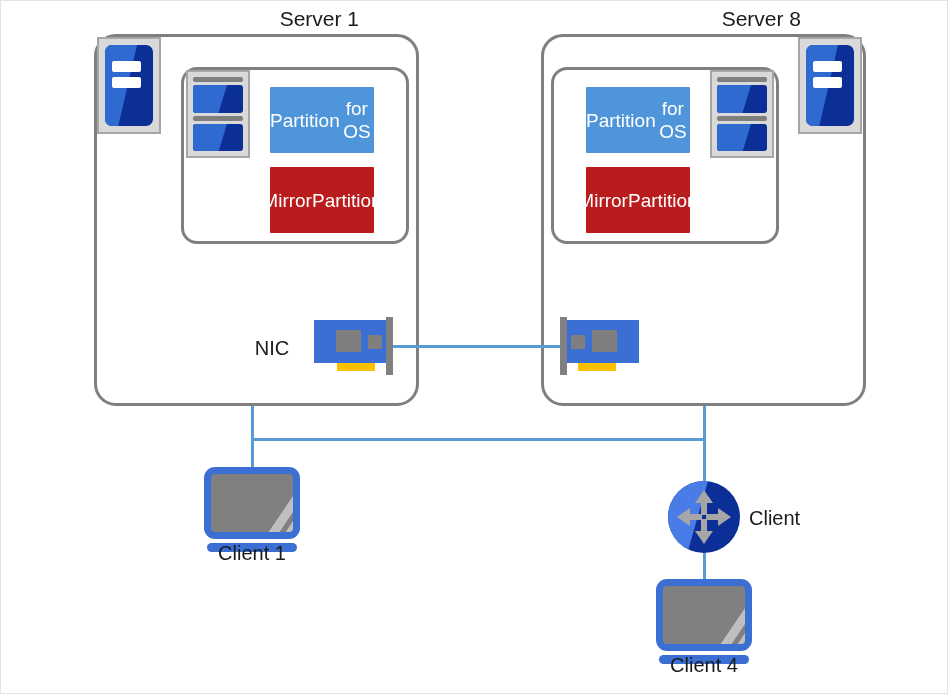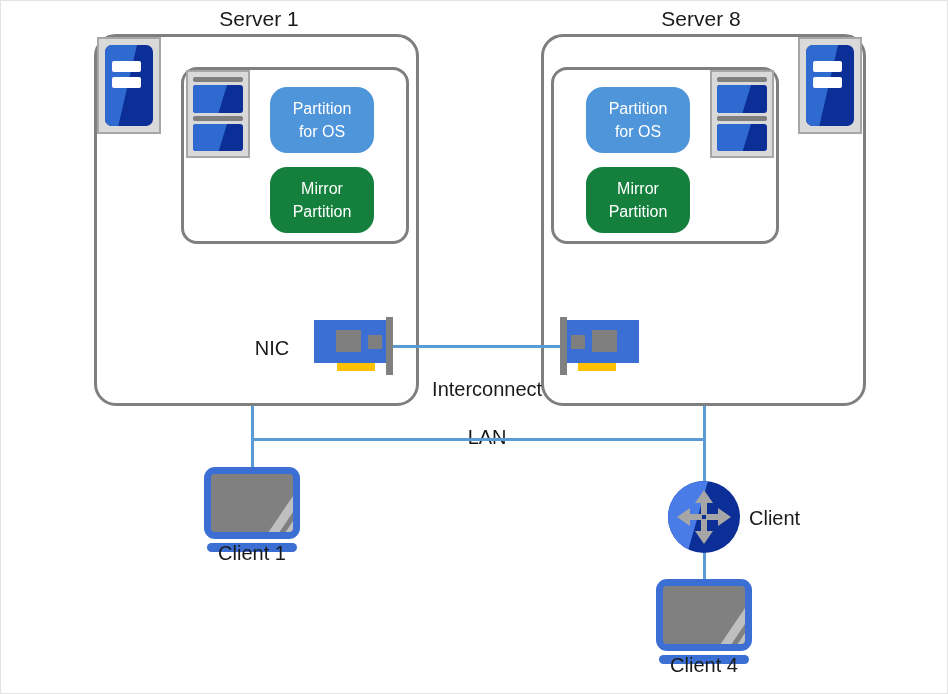--- a/index.html
+++ b/index.html
@@ -22,21 +22,21 @@
 
   
   .label {
     position: absolute;
     color: #1a1a1a;
     font-size: 20px;
     line-height: 24px;
     white-space: pre;
     text-align: center;
   }
-  .label.big { font-size: 21px; }
+  .label.big { font-size: 21px; text-align: right; }
 
   
   .server-box {
     position: absolute;
     border: 3px solid #7f7f7f;
     border-radius: 22px;
     background: transparent;
     box-sizing: border-box;
   }
   
@@ -44,33 +44,33 @@
     position: absolute;
     border: 3px solid #7f7f7f;
     border-radius: 16px;
     background: transparent;
     box-sizing: border-box;
   }
 
   
   .chip {
     position: absolute;
-    border-radius: 17px;
+    border-radius: 1px;
     color: #ffffff;
-    font-size: 16px;
+    font-size: 19px;
     line-height: 23px;
     display: flex;
-    flex-direction: column;
+    flex-direction: row;
     align-items: center;
     justify-content: center;
     text-align: center;
     box-sizing: border-box;
   }
   .chip-os { background: #4E95D9; }
-  .chip-mirror { background: #15803d; }
+  .chip-mirror { background: #b91c1c; }
 
   
   .srv-icon {
     position: absolute;
     background: #d9d9d9;
     border: 2px solid #a6a6a6;
     box-sizing: border-box;
     padding: 6px;
   }
   .srv-icon .body {
@@ -303,24 +303,20 @@
   </div>
 
   <div class="nic" style="left:559px; top:316px; width:86px; height:62px;">
     <div class="bracket" style="left:0; top:0; width:7px; height:58px;"></div>
     <div class="board" style="left:7px; top:3px; width:72px; height:43px;"></div>
     <div class="chip-sm" style="left:11px; top:18px; width:14px; height:14px;"></div>
     <div class="chip-lg" style="left:32px; top:13px; width:25px; height:22px;"></div>
     <div class="connector" style="left:18px; top:46px; width:38px; height:8px;"></div>
   </div>
 
-  <div class="label" style="left:395px; top:352px; width:160px;">
-    <span>Interconnect</span><br>
-    <span>LAN</span>
-  </div>
 
   <div class="wire wire-v" style="left:250px; top:405px; width:3px; height:66px;"></div>
 
   <div class="wire wire-v" style="left:702px; top:405px; width:3px; height:75px;"></div>
 
   <div class="wire wire-h" style="left:250px; top:437px; width:455px;"></div>
 
 
   <div class="laptop" style="left:203px; top:466px; width:96px; height:86px;">
     <div class="screen">

